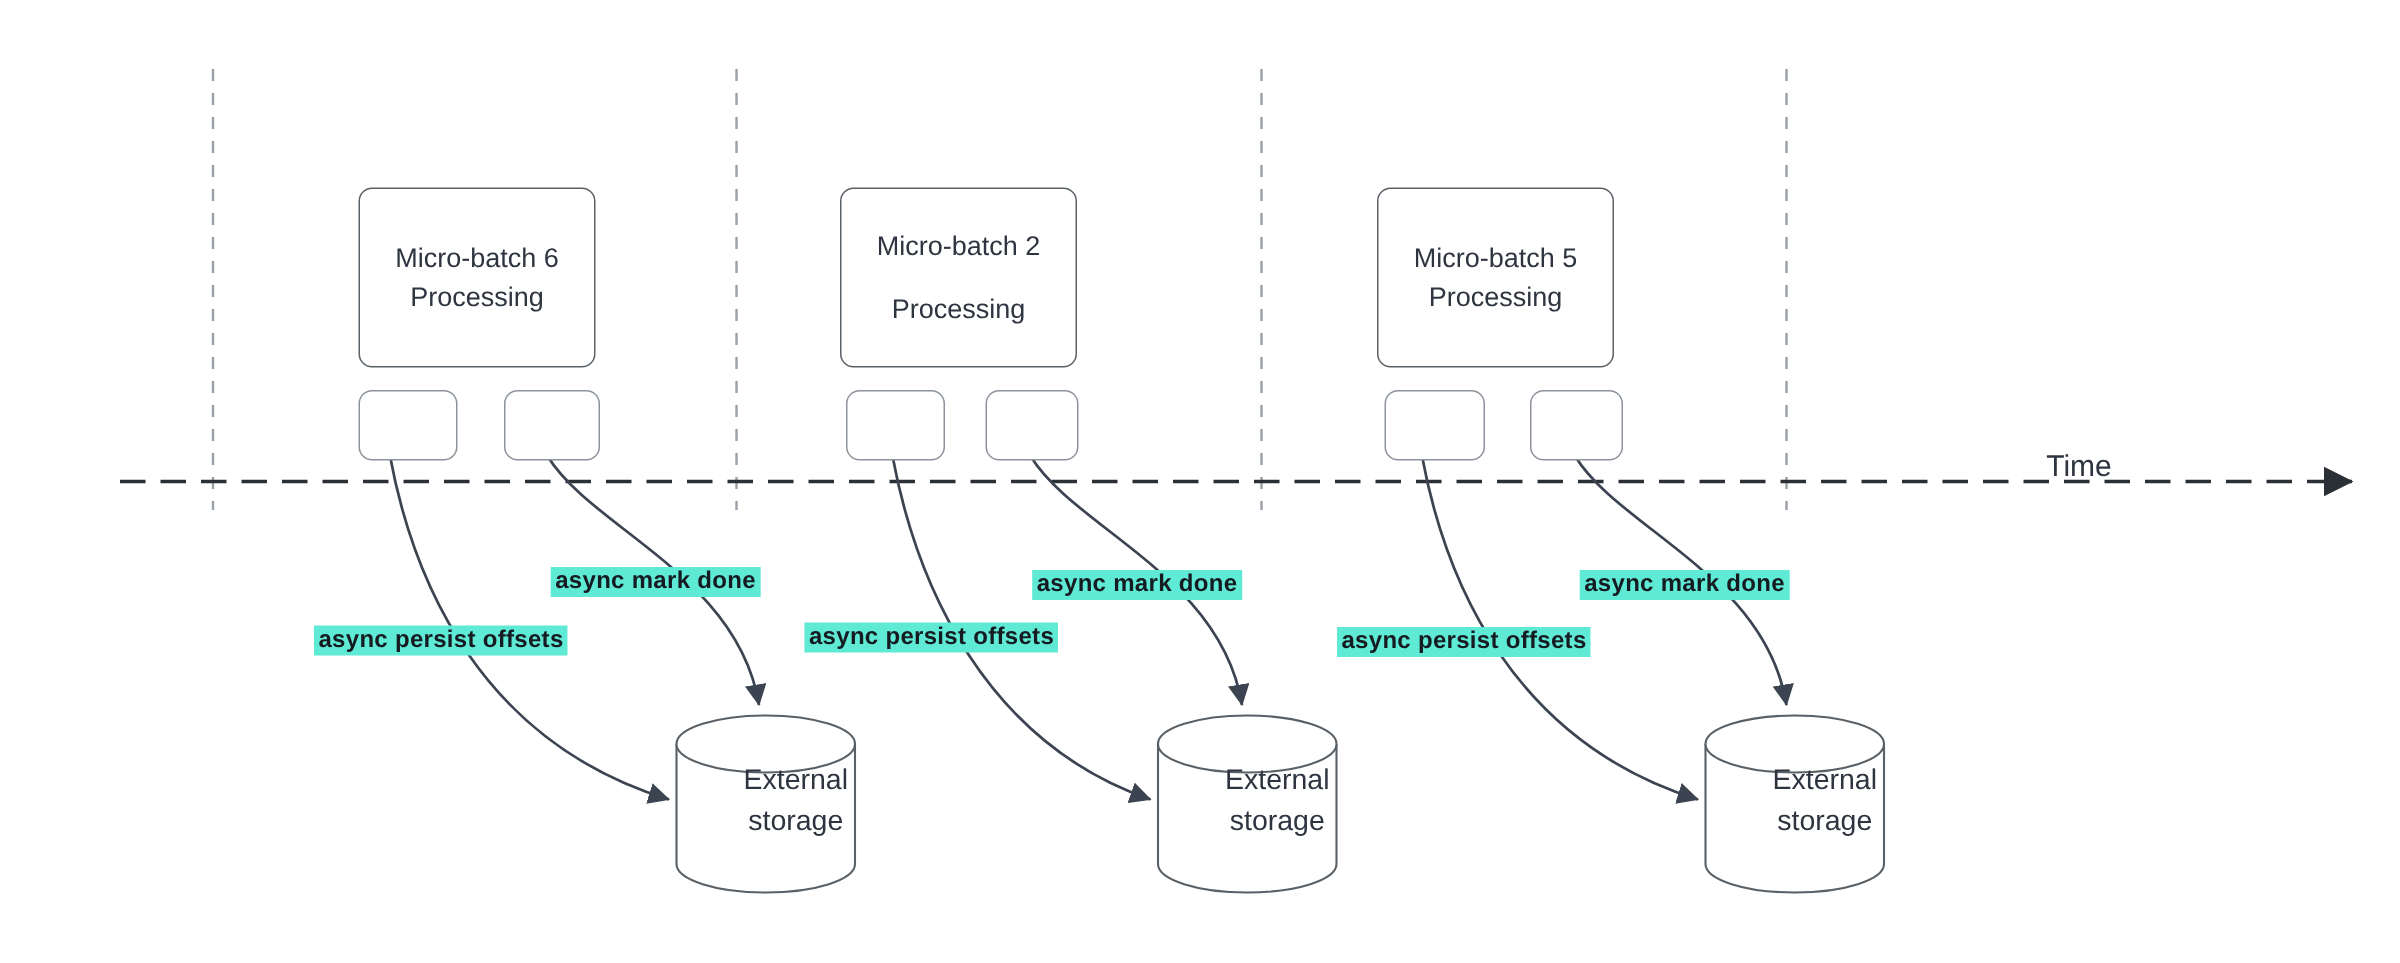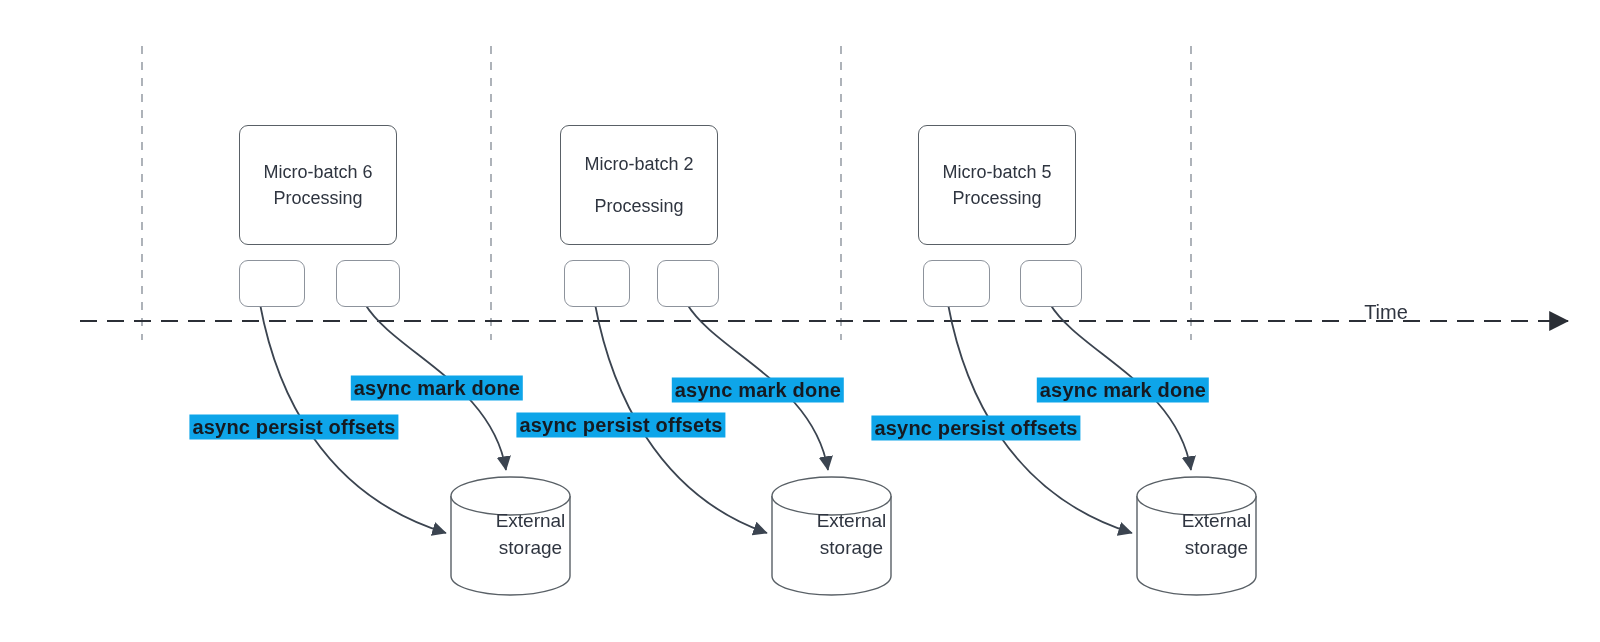--- a/index.html
+++ b/index.html
@@ -56,24 +56,24 @@
   .mini-box {
     position: absolute;
     height: 45px;
     border: 1.4px solid var(--small-box-stroke, #8d939c);
     border-radius: 9px;
     background: #fff;
   }
   .edge-label {
     position: absolute;
     transform: translate(-50%, -50%);
-    background: #0ea5e9;
+    background: #5eead4;
     padding: 1px 3px;
     font-weight: bold;
-    font-size: 20px;
+    font-size: 16px;
     letter-spacing: 0.2px;
     color: var(--label-text, #161a21);
     white-space: nowrap;
   }
   .storage-label {
     position: absolute;
     width: 119px;
     text-align: center;
     font-size: 19px;
     line-height: 27px;

